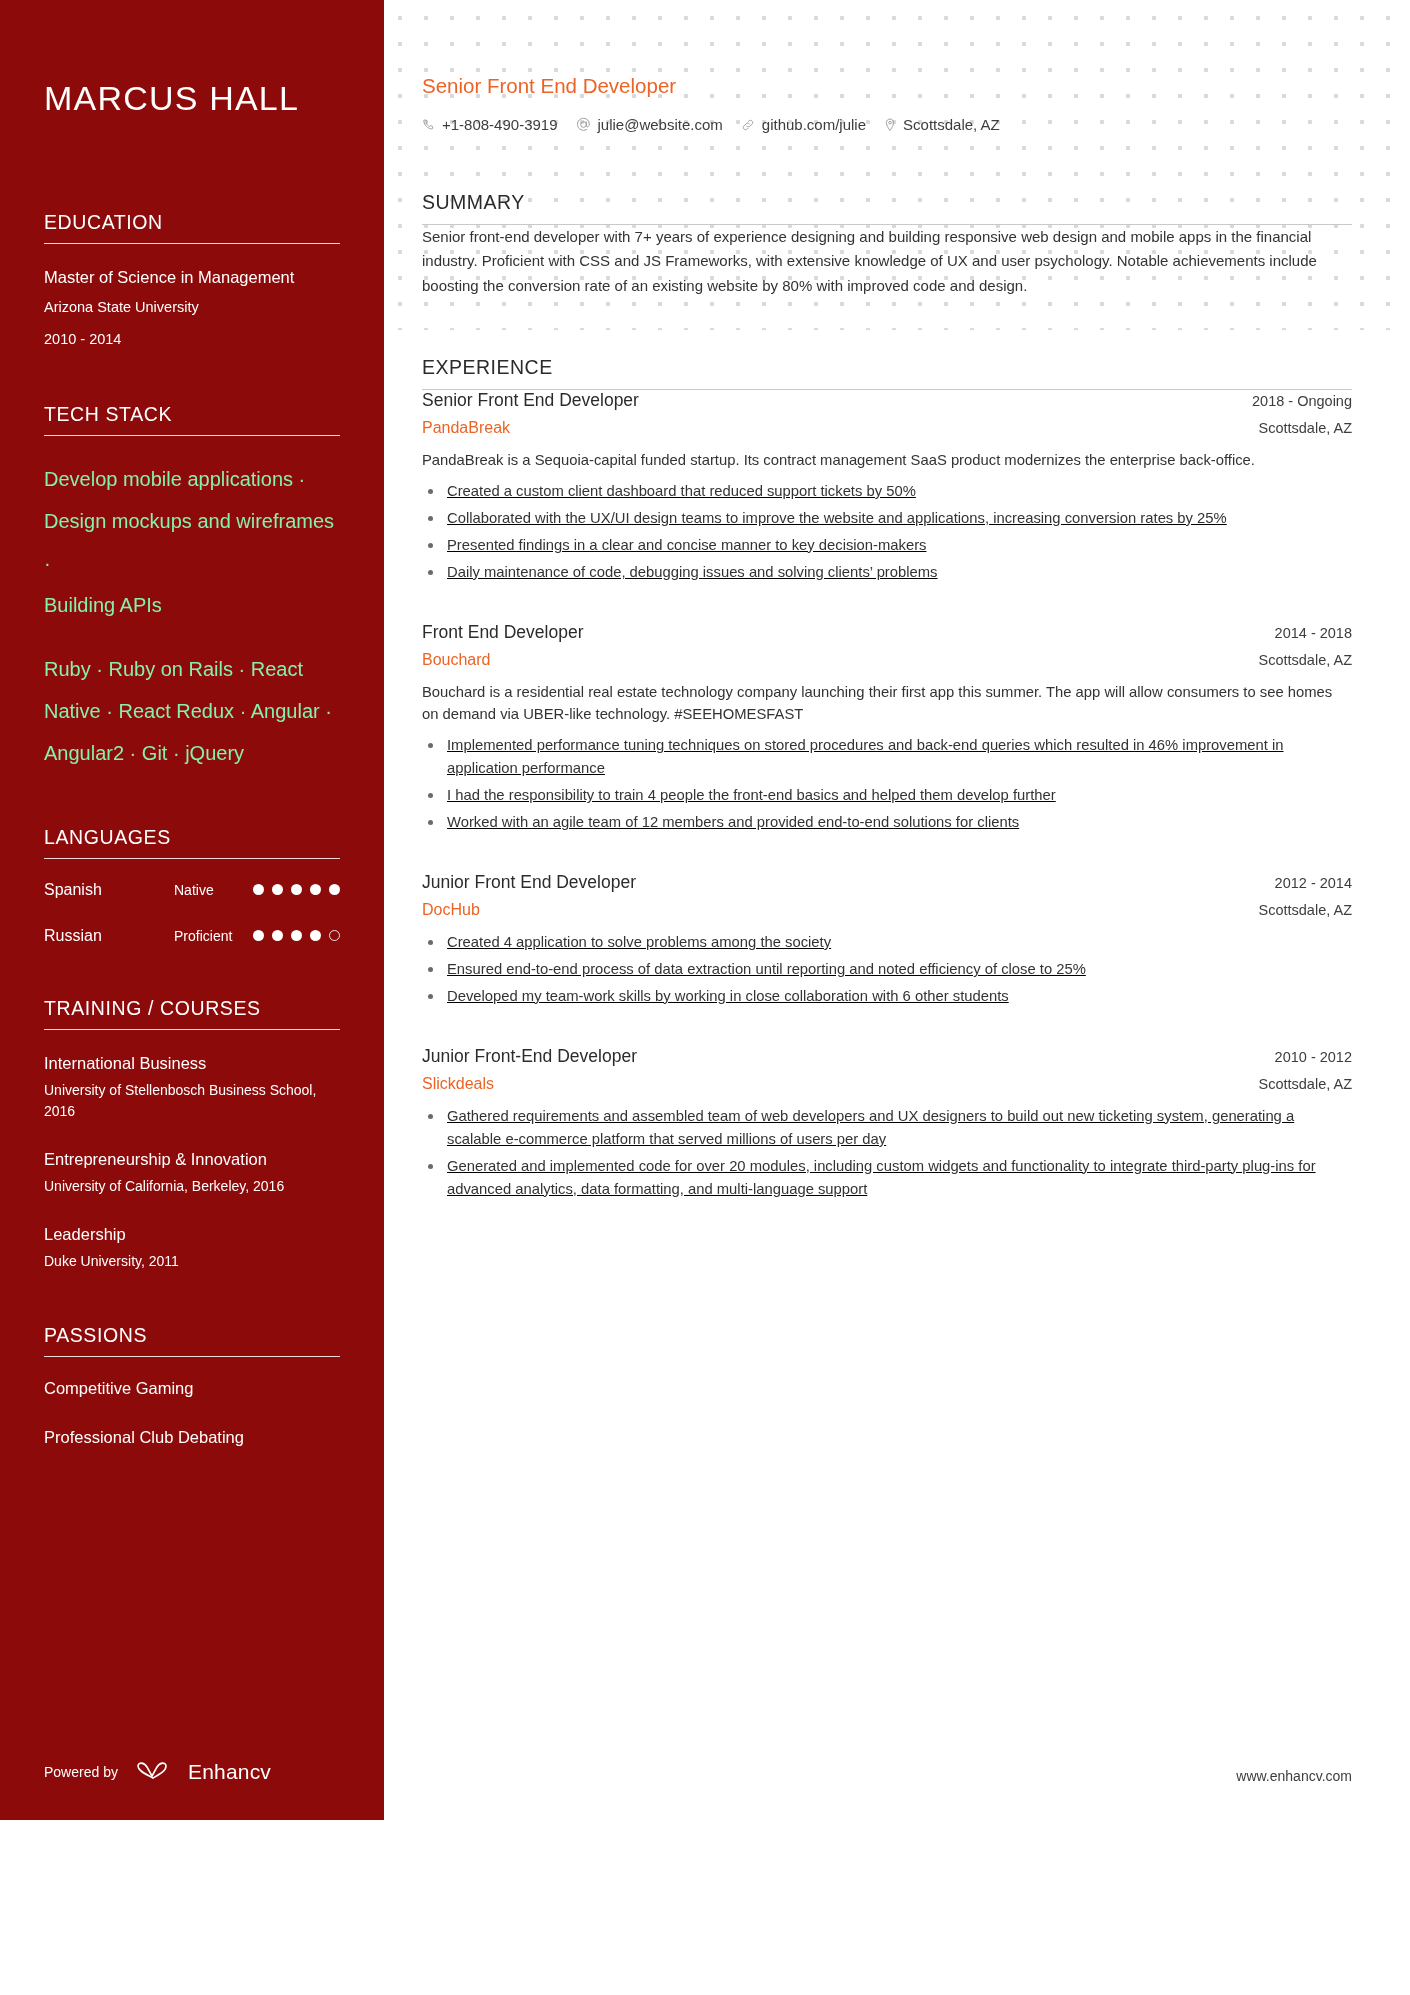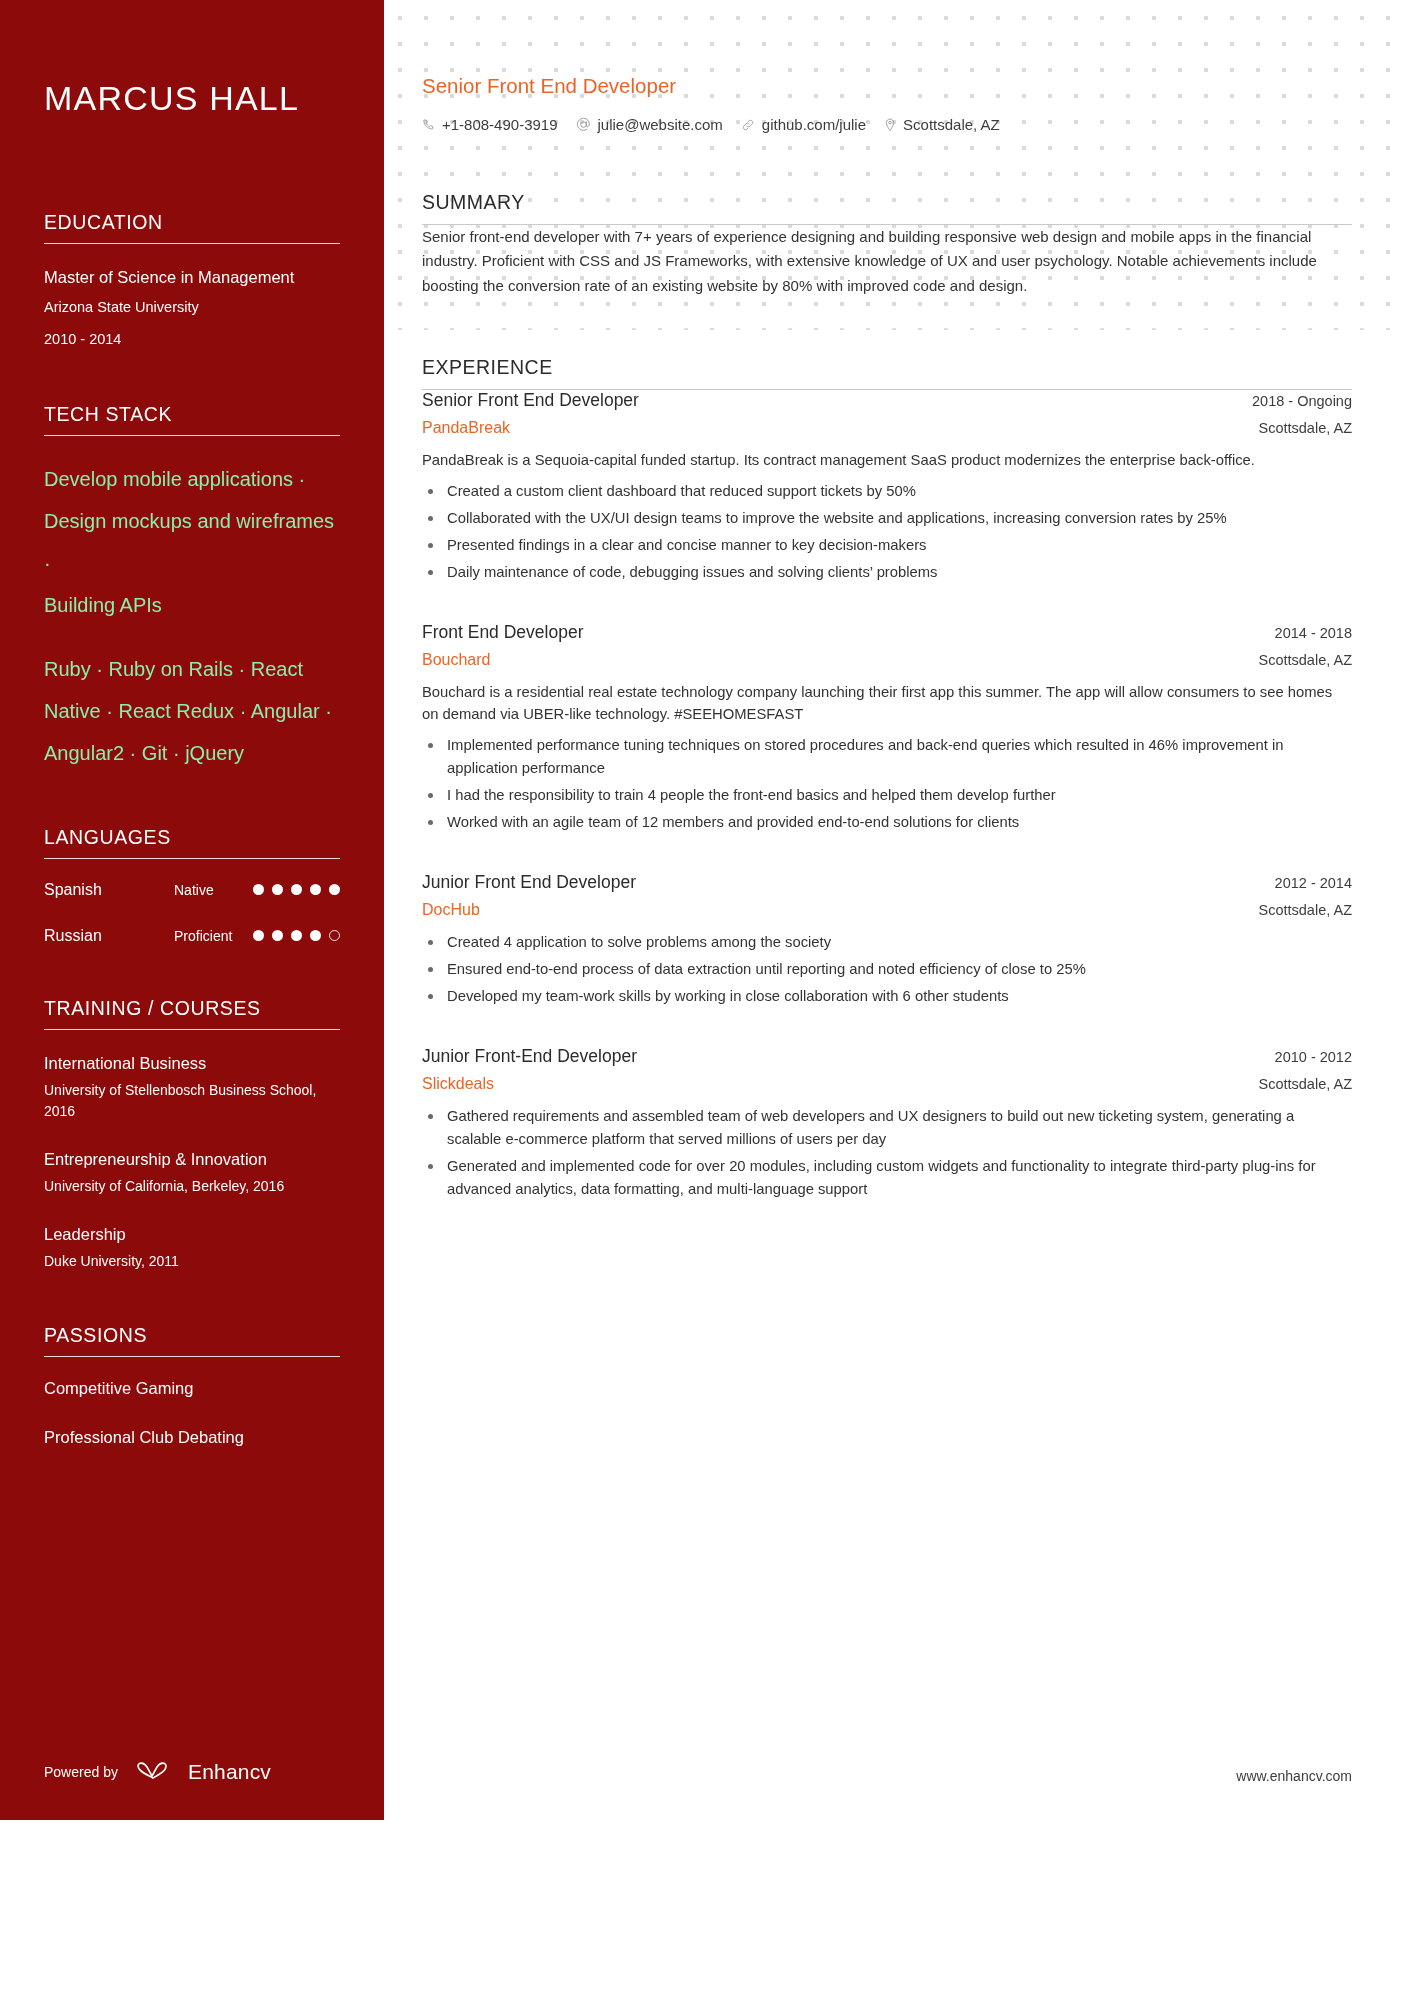--- a/index.html
+++ b/index.html
@@ -171,21 +171,21 @@
   .exp-sub {
     display: flex;
     justify-content: space-between;
     align-items: baseline;
     margin-top: 8px;
     margin-bottom: 12px;
   }
   .exp-company { font-size: 16px; color: #ec6425; }
   .exp-loc { font-size: 14.5px; color: #3d3d3d; white-space: nowrap; }
   .exp-desc { font-size: 14.8px; line-height: 1.55; color: #333333; margin-bottom: 8px; }
-  .bullets { list-style: none; margin: 0; padding: 0; }
+  .bullets { list-style: none; margin: 0; padding: 0; text-decoration: underline; }
   .bullets li {
     position: relative;
     padding-left: 25px;
     font-size: 14.8px;
     line-height: 1.55;
     color: #333333;
     margin-bottom: 4px;
   }
   .bullets li:before {
     content: "";

